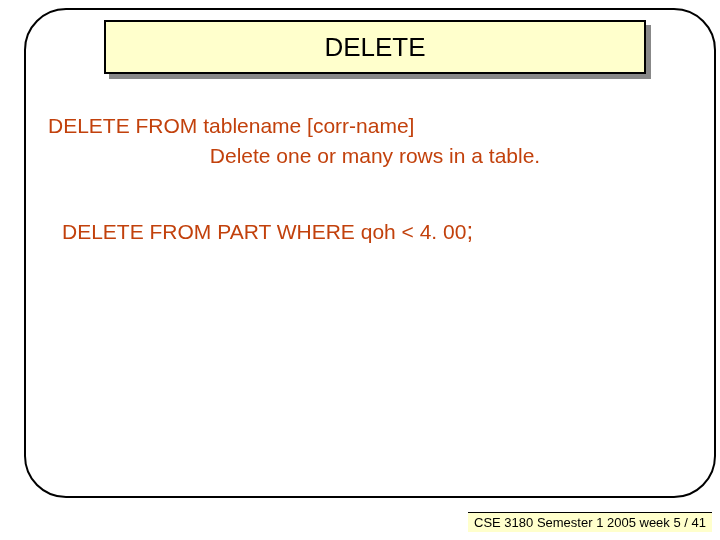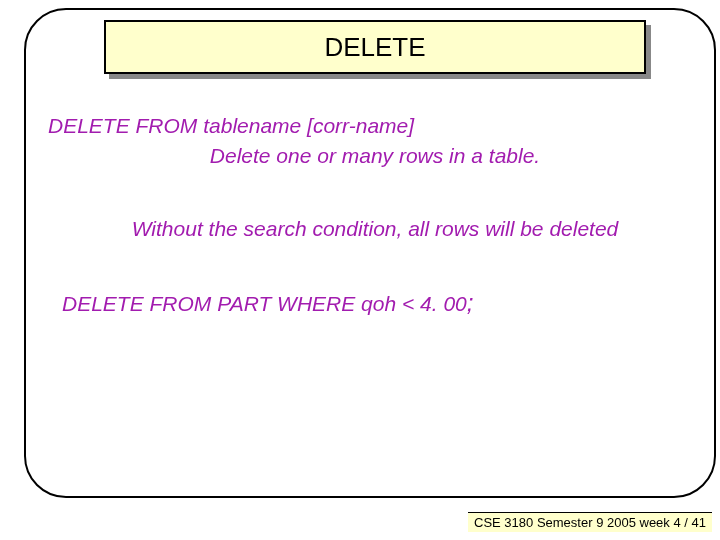--- a/index.html
+++ b/index.html
@@ -43,24 +43,23 @@
   .title-text {
     font-size: 26px;
     color: #000;
     font-weight: 400;
   }
   .body {
     position: absolute;
     left: 38px;
     top: 112px;
     width: 640px;
-    color: #a21caf;
+    color: #c2410c;
     font-size: 21px;
     line-height: 1.35;
-    font-style: italic;
   }
   .syntax1 { margin-bottom: 2px; }
   .syntax2 { padding-left: 106px; margin-bottom: 44px; }
   .para { margin-bottom: 44px; padding-left: 14px; text-align: center; }
   .example { padding-left: 14px; font-size: 21px; }
   .semi { font-size: 24px; }
   .footer {
     position: absolute;
     right: 18px;
     bottom: 8px;
@@ -79,21 +78,20 @@
 
   <div class="title-shadow"></div>
   <div class="title-box">
     <span class="title-text">DELETE</span>
   </div>
 
   <div class="body">
     <div class="syntax1">DELETE FROM  tablename [corr-name]</div>
 
     <div class="para">Delete one or many rows in a table.</div>
-    <div class="para">Without the search condition, all rows will be deleted</div>
 
     <div class="example">
       <span>DELETE FROM PART WHERE qoh &lt; 4. 00</span><span class="semi">;</span>
     </div>
   </div>
 
-  <div class="footer">CSE 3180 Semester 9 2005  week 4 / 41</div>
+  <div class="footer">CSE 3180 Semester 1 2005  week 5 / 41</div>
 </div>
 
 </body></html>

